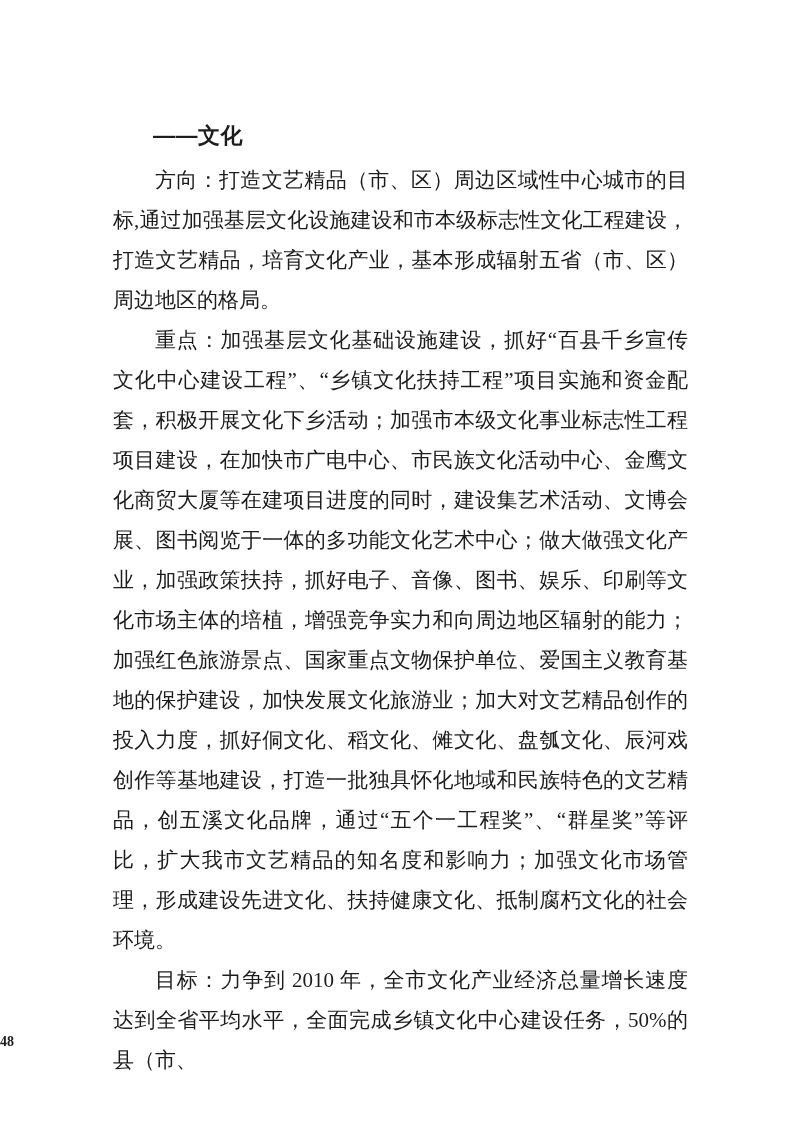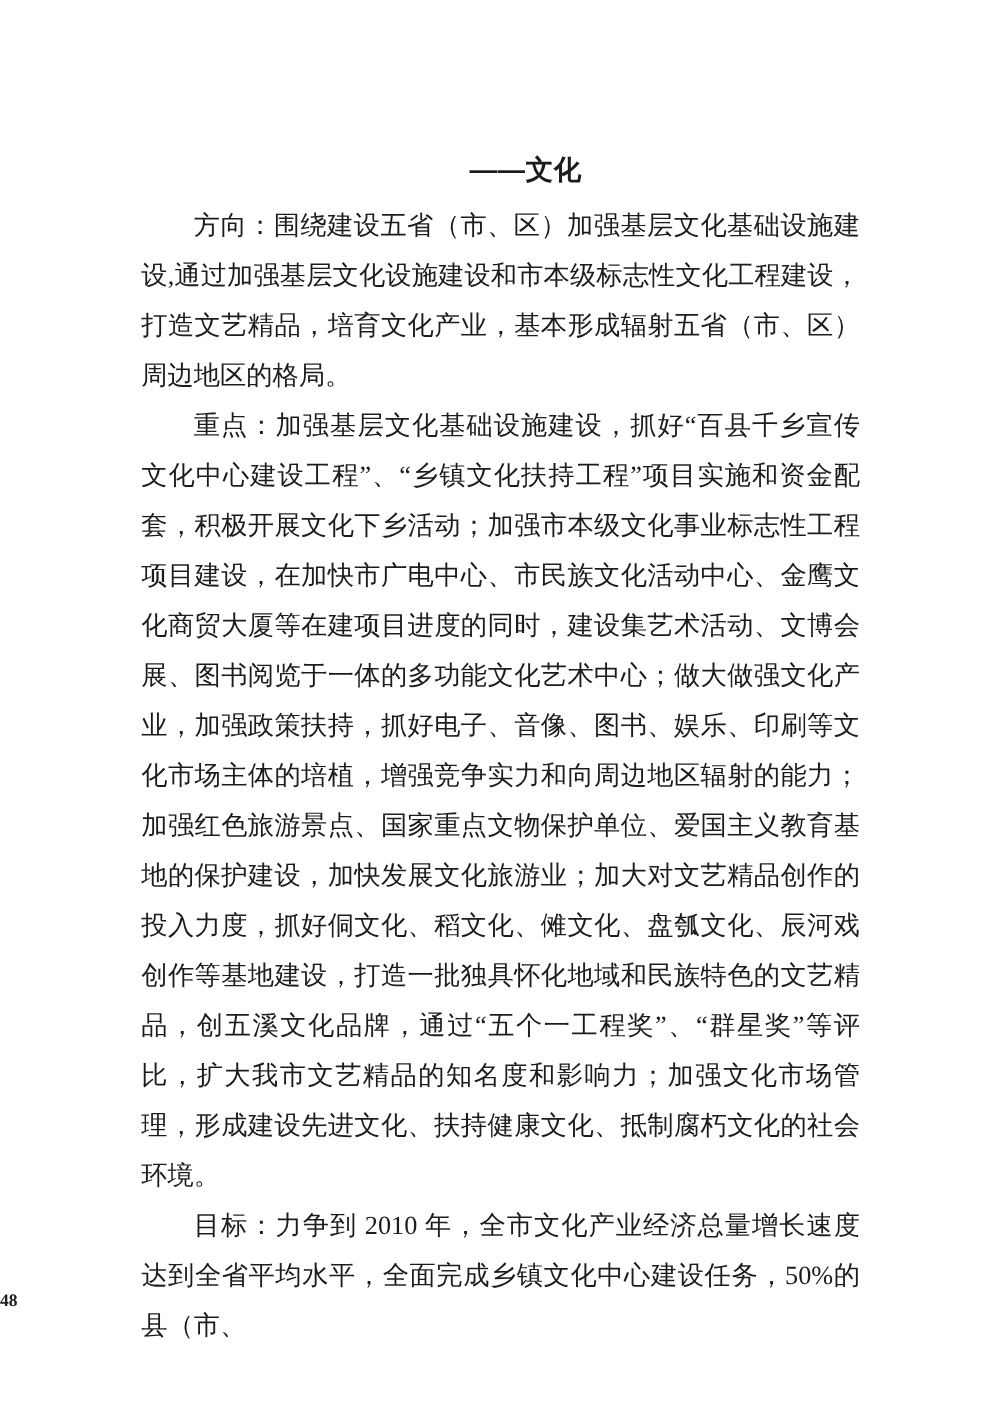--- a/index.html
+++ b/index.html
@@ -31,21 +31,20 @@
   }
   .heading {
     font-family: "Liberation Sans", "DejaVu Sans", sans-serif;
     font-size: 22px;
     font-weight: bold;
     line-height: 40px;
     margin: 0 0 4px 0;
     text-indent: 40px;
     letter-spacing: 0.5px;
     white-space: nowrap;
-    text-align: center;
   }
   .para {
     font-size: 21px;
     line-height: 40px;
     margin: 0;
     text-align: justify;
     text-indent: 42px;
     font-weight: normal;
   }
   .page-number {
@@ -58,18 +57,18 @@
     font-weight: bold;
     color: #1c1c1c;
   }
 </style>
 </head>
 <body>
 
 <div class="page">
   <div class="content">
     <h2 class="heading">——文化</h2>
-    <p class="para">方向：围绕建设五省（市、区）加强基层文化基础设施建设,通过加强基层文化设施建设和市本级标志性文化工程建设，打造文艺精品，培育文化产业，基本形成辐射五省（市、区）周边地区的格局。</p>
+    <p class="para">方向：打造文艺精品（市、区）周边区域性中心城市的目标,通过加强基层文化设施建设和市本级标志性文化工程建设，打造文艺精品，培育文化产业，基本形成辐射五省（市、区）周边地区的格局。</p>
     <p class="para">重点：加强基层文化基础设施建设，抓好“百县千乡宣传文化中心建设工程”、“乡镇文化扶持工程”项目实施和资金配套，积极开展文化下乡活动；加强市本级文化事业标志性工程项目建设，在加快市广电中心、市民族文化活动中心、金鹰文化商贸大厦等在建项目进度的同时，建设集艺术活动、文博会展、图书阅览于一体的多功能文化艺术中心；做大做强文化产业，加强政策扶持，抓好电子、音像、图书、娱乐、印刷等文化市场主体的培植，增强竞争实力和向周边地区辐射的能力；加强红色旅游景点、国家重点文物保护单位、爱国主义教育基地的保护建设，加快发展文化旅游业；加大对文艺精品创作的投入力度，抓好侗文化、稻文化、傩文化、盘瓠文化、辰河戏创作等基地建设，打造一批独具怀化地域和民族特色的文艺精品，创五溪文化品牌，通过“五个一工程奖”、“群星奖”等评比，扩大我市文艺精品的知名度和影响力；加强文化市场管理，形成建设先进文化、扶持健康文化、抵制腐朽文化的社会环境。</p>
     <p class="para">目标：力争到 2010 年，全市文化产业经济总量增长速度达到全省平均水平，全面完成乡镇文化中心建设任务，50%的县（市、</p>
   </div>
   <div class="page-number">48</div>
 </div>
 
 </body></html>

